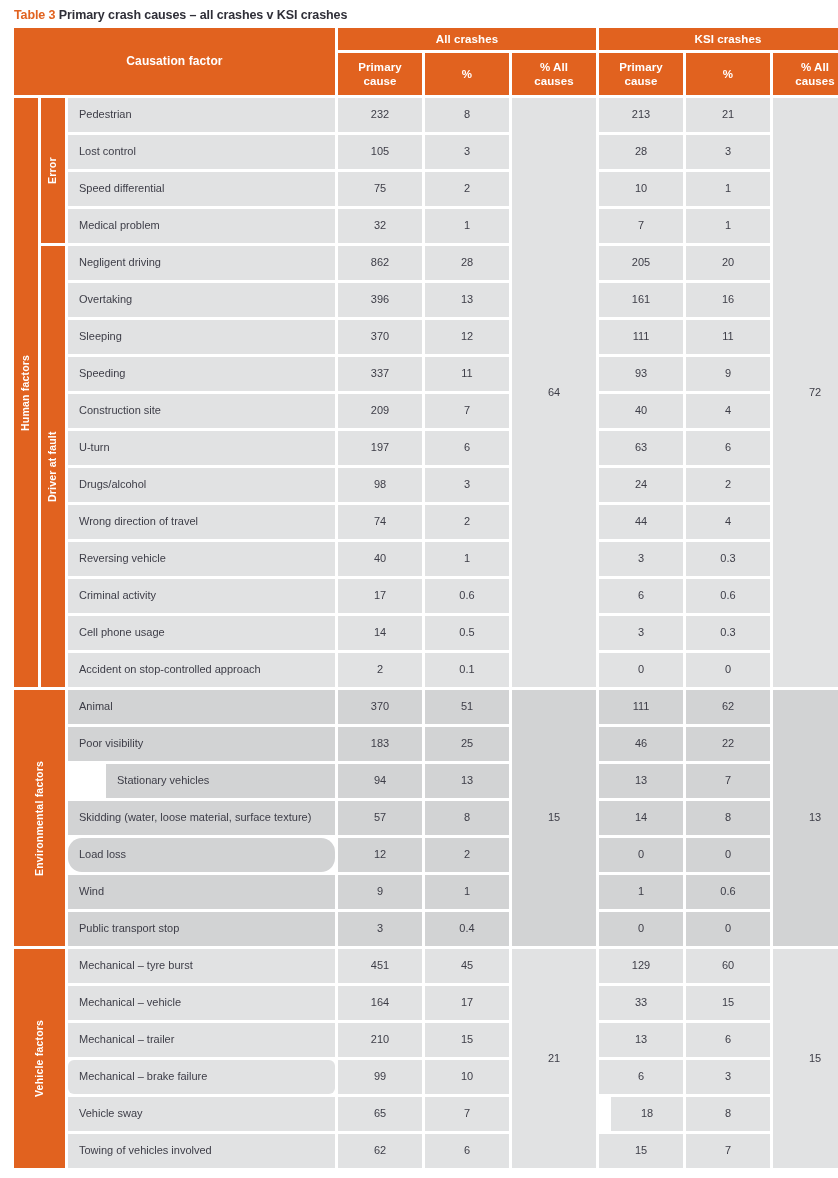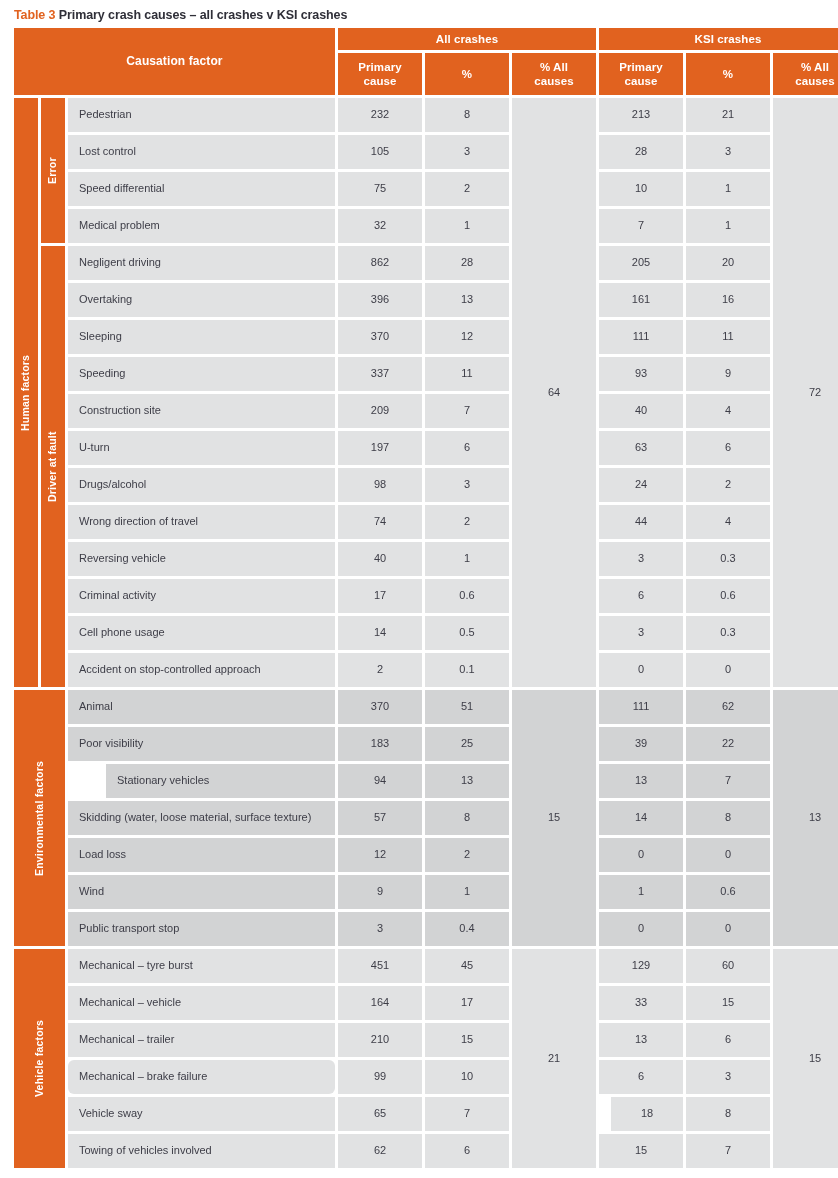--- a/index.html
+++ b/index.html
@@ -237,33 +237,33 @@
       <div class="cell merged num" style="grid-area: 3 / 9 / 19;">72</div>
       <div class="cell side" style="grid-area: 19 / 1 / 26 / 3;">Environmental factors</div>
       <div class="cell data label dark" style="grid-area: 19 / 3;">Animal</div>
       <div class="cell data num dark" style="grid-area: 19 / 4;">370</div>
       <div class="cell data num dark" style="grid-area: 19 / 5;">51</div>
       <div class="cell data num dark" style="grid-area: 19 / 7;">111</div>
       <div class="cell data num dark" style="grid-area: 19 / 8;">62</div>
       <div class="cell data label dark" style="grid-area: 20 / 3;">Poor visibility</div>
       <div class="cell data num dark" style="grid-area: 20 / 4;">183</div>
       <div class="cell data num dark" style="grid-area: 20 / 5;">25</div>
-      <div class="cell data num dark" style="grid-area: 20 / 7;">39</div>
+      <div class="cell data num dark" style="grid-area: 20 / 7;">46</div>
       <div class="cell data num dark" style="grid-area: 20 / 8;">22</div>
       <div class="cell data label dark" style="grid-area: 21 / 3; margin-left: 38px;">Stationary vehicles</div>
       <div class="cell data num dark" style="grid-area: 21 / 4;">94</div>
       <div class="cell data num dark" style="grid-area: 21 / 5;">13</div>
       <div class="cell data num dark" style="grid-area: 21 / 7;">13</div>
       <div class="cell data num dark" style="grid-area: 21 / 8;">7</div>
       <div class="cell data label dark" style="grid-area: 22 / 3;">Skidding (water, loose material, surface texture)</div>
       <div class="cell data num dark" style="grid-area: 22 / 4;">57</div>
       <div class="cell data num dark" style="grid-area: 22 / 5;">8</div>
       <div class="cell data num dark" style="grid-area: 22 / 7;">14</div>
       <div class="cell data num dark" style="grid-area: 22 / 8;">8</div>
-      <div class="cell data label dark" style="grid-area: 23 / 3;">Load loss</div>
+      <div class="cell data label dark" style="grid-area: 23 / 3; border-radius: 14px;">Load loss</div>
       <div class="cell data num dark" style="grid-area: 23 / 4;">12</div>
       <div class="cell data num dark" style="grid-area: 23 / 5;">2</div>
       <div class="cell data num dark" style="grid-area: 23 / 7;">0</div>
       <div class="cell data num dark" style="grid-area: 23 / 8;">0</div>
       <div class="cell data label dark" style="grid-area: 24 / 3;">Wind</div>
       <div class="cell data num dark" style="grid-area: 24 / 4;">9</div>
       <div class="cell data num dark" style="grid-area: 24 / 5;">1</div>
       <div class="cell data num dark" style="grid-area: 24 / 7;">1</div>
       <div class="cell data num dark" style="grid-area: 24 / 8;">0.6</div>
       <div class="cell data label dark" style="grid-area: 25 / 3;">Public transport stop</div>

